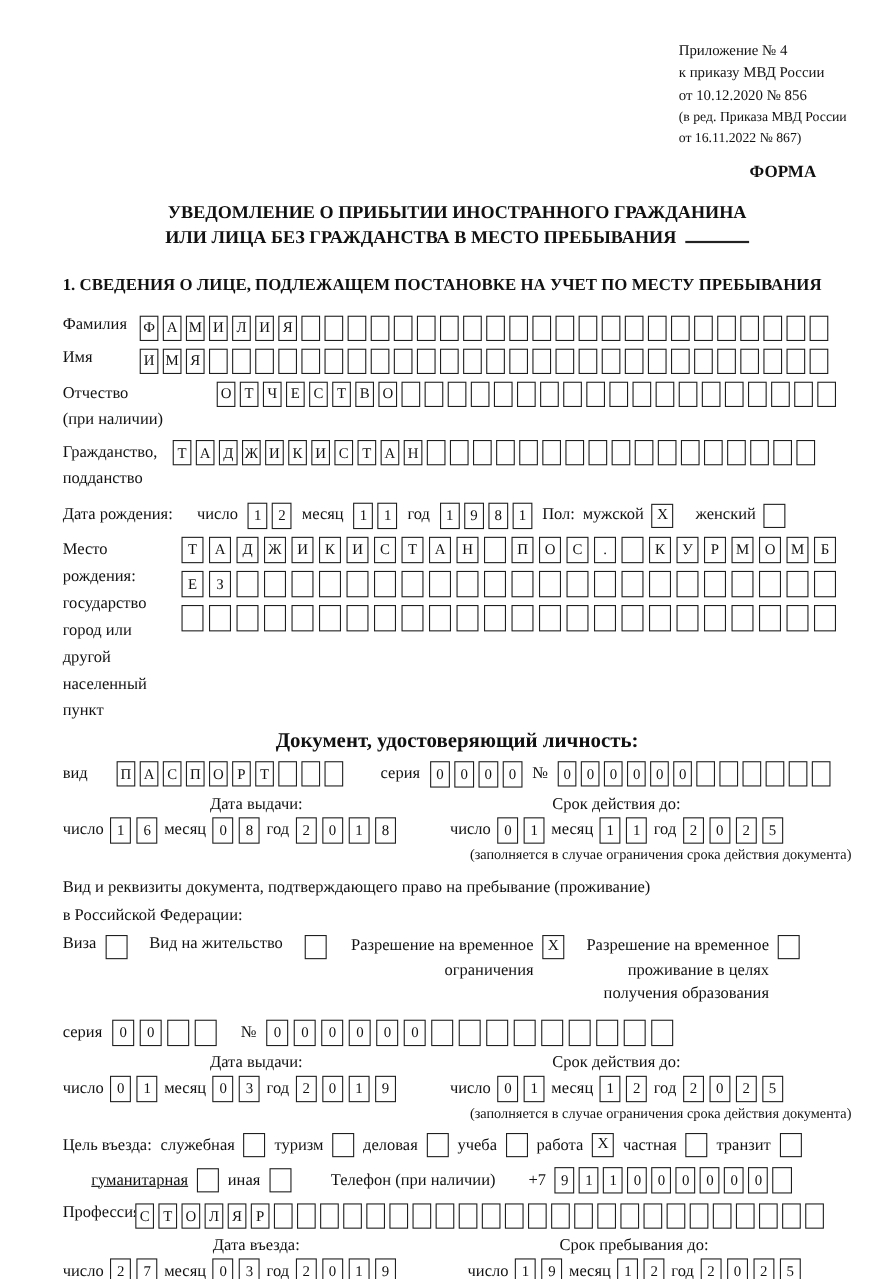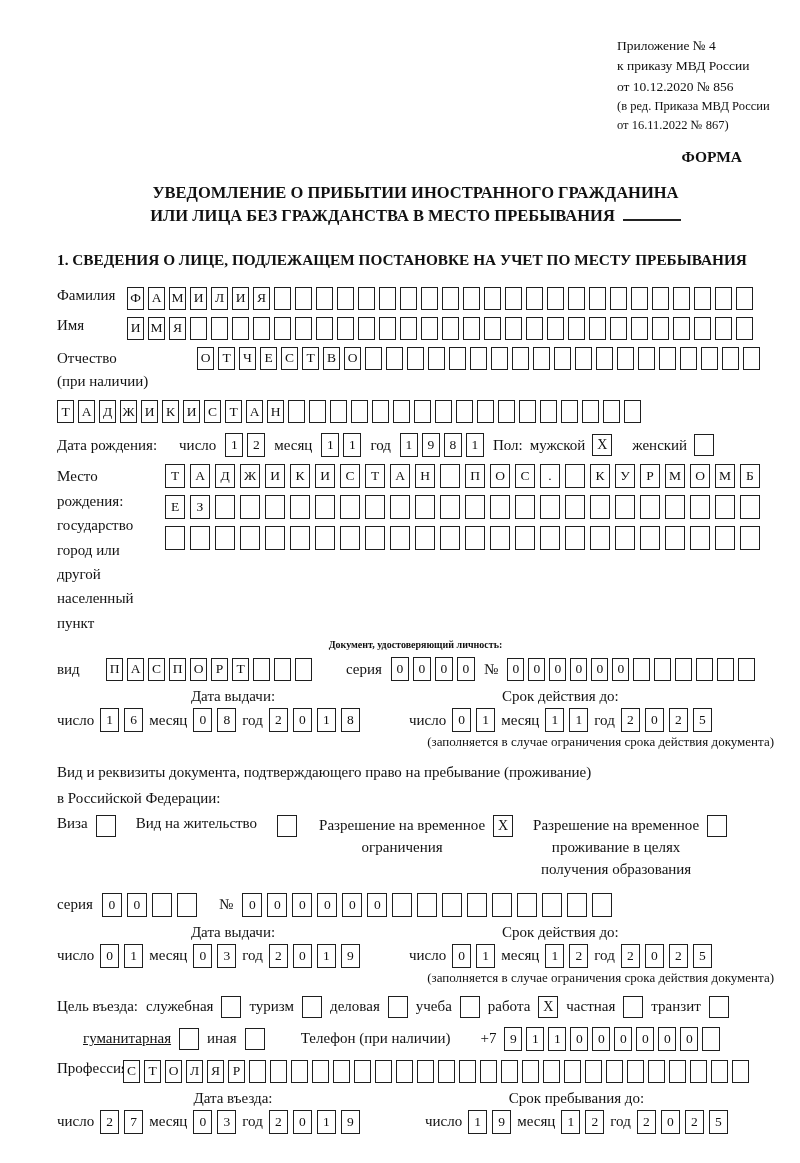--- a/index.html
+++ b/index.html
@@ -50,36 +50,36 @@
   .w-prof    { width:66px; }
 
   .inline-row { display:flex; align-items:center; gap:7px; font-size:15px; margin-bottom:7px; flex-wrap:nowrap; }
   .inline-row .cells { margin:0 2px; }
 
   
   .pob { display:flex; margin-bottom:4px; }
   .pob-labels { width:108px; flex:none; font-size:15px; line-height:1.63; }
   .pob-rows .cells { margin-bottom:7px; }
 
-  .doc-heading { text-align:center; font-weight:bold; font-size:10px; margin:4px 0 7px 0; }
+  .doc-heading { text-align:center; font-weight:bold; font-size:19px; margin:4px 0 7px 0; }
 
   
   .dates-row { display:flex; margin-bottom:2px; }
   .date-col { }
   .date-col .dhead { text-align:center; font-size:15px; margin-bottom:3px; }
   .dgroup { display:flex; align-items:center; gap:6px; font-size:15px; }
   .dgroup .cells { gap:5px; }
   .dgroup .cell { width:19px; height:24px; }
   .note { font-size:13px; text-align:right; margin:2px 0 10px 0; }
 
   .intro { font-size:15px; line-height:1.7; margin-bottom:4px; }
 
   .chk-row { display:flex; align-items:flex-start; gap:10px; font-size:15px; margin-bottom:12px; }
   .chk-pair { display:flex; align-items:flex-start; gap:8px; }
-  .chk-multi { text-align:center; line-height:1.45; }
+  .chk-multi { text-align:right; line-height:1.45; }
 
   .purpose-row { display:flex; align-items:center; gap:8px; font-size:15px; margin-bottom:9px; flex-wrap:nowrap; }
   .gap-l { margin-left:26px;text-decoration:underline; }
 </style>
 </head>
 <body>
 
 <div class="page">
 
   <div class="appendix">
@@ -199,20 +199,24 @@
         <span class="cell"></span>
         <span class="cell"></span>
         <span class="cell"></span>
         <span class="cell"></span>
         <span class="cell"></span>
         <span class="cell"></span>
       </span>
   </div>
 
   <div class="row">
+    <span class="lbl two-line w-citizen">
+      <span>Гражданство,</span><br>
+      <span>подданство</span>
+    </span>
     <span class="cells">
         <span class="cell">Т</span>
         <span class="cell">А</span>
         <span class="cell">Д</span>
         <span class="cell">Ж</span>
         <span class="cell">И</span>
         <span class="cell">К</span>
         <span class="cell">И</span>
         <span class="cell">С</span>
         <span class="cell">Т</span>

